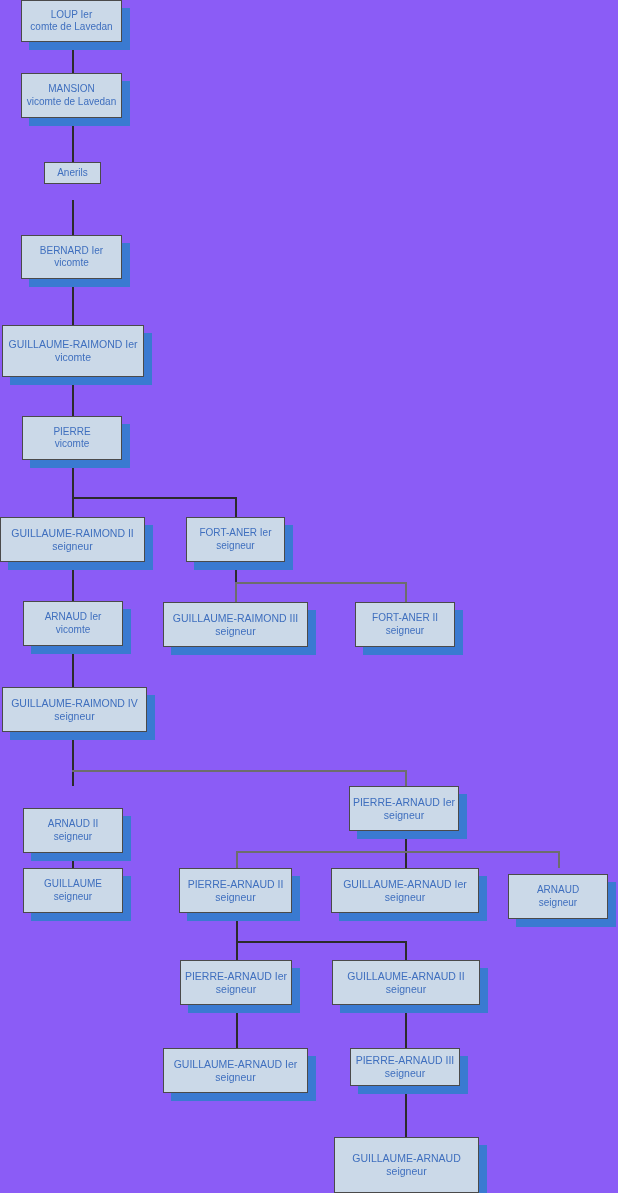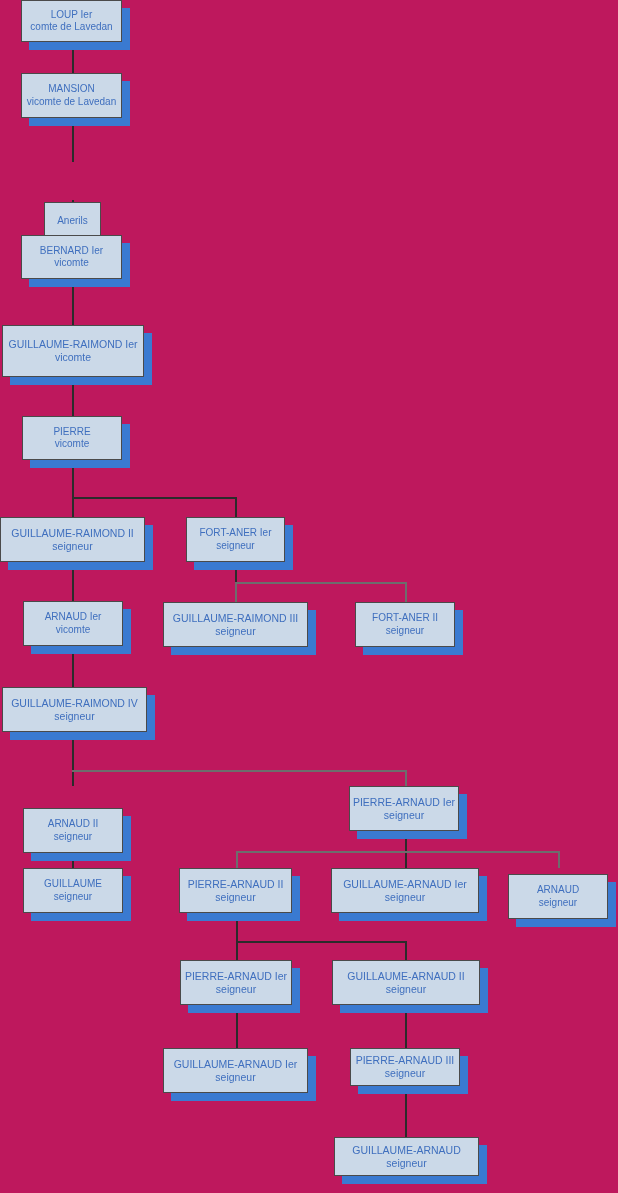--- a/index.html
+++ b/index.html
@@ -7,21 +7,21 @@
     padding: 0;
     background: #ffffff;
   }
   body {
     font-family: "Liberation Sans", sans-serif;
   }
   #chart {
     position: relative;
     width: 618px;
     height: 1193px;
-    background: #be185d;
+    background: #8b5cf6;
     overflow: hidden;
   }
   .conn {
     position: absolute;
     background: #2b2b2b;
   }
   .conn.gray {
     background: #6d6d6d;
   }
   .node {
@@ -105,21 +105,21 @@
         <div class="ttl">comte de Lavedan</div>
       </div>
     </div>
     <div class="node small" style="left: 21px; top: 73px; width: 101px; height: 45px;">
       <div class="shadow"></div>
       <div class="boxface">
         <div class="nm">MANSION</div>
         <div class="ttl">vicomte de Lavedan</div>
       </div>
     </div>
-    <div class="node noshadow small" style="left: 44px; top: 162px; width: 57px; height: 38px; margin-top: 40px;">
+    <div class="node noshadow small" style="left: 44px; top: 162px; width: 57px; height: 22px;">
       <div class="boxface">
         <div class="nm">Anerils</div>
       </div>
     </div>
     <div class="node small" style="left: 21px; top: 235px; width: 101px; height: 44px;">
       <div class="shadow"></div>
       <div class="boxface">
         <div class="nm">BERNARD Ier</div>
         <div class="ttl">vicomte</div>
       </div>
@@ -243,20 +243,20 @@
         <div class="ttl">seigneur</div>
       </div>
     </div>
     <div class="node" style="left: 350px; top: 1048px; width: 110px; height: 38px;">
       <div class="shadow"></div>
       <div class="boxface">
         <div class="nm">PIERRE-ARNAUD III</div>
         <div class="ttl">seigneur</div>
       </div>
     </div>
-    <div class="node" style="left: 334px; top: 1137px; width: 145px; height: 39px;">
+    <div class="node" style="left: 334px; top: 1137px; width: 145px; height: 56px;">
       <div class="shadow"></div>
       <div class="boxface">
         <div class="nm">GUILLAUME-ARNAUD</div>
         <div class="ttl">seigneur</div>
       </div>
     </div>
   </div>
 
 </body></html>

